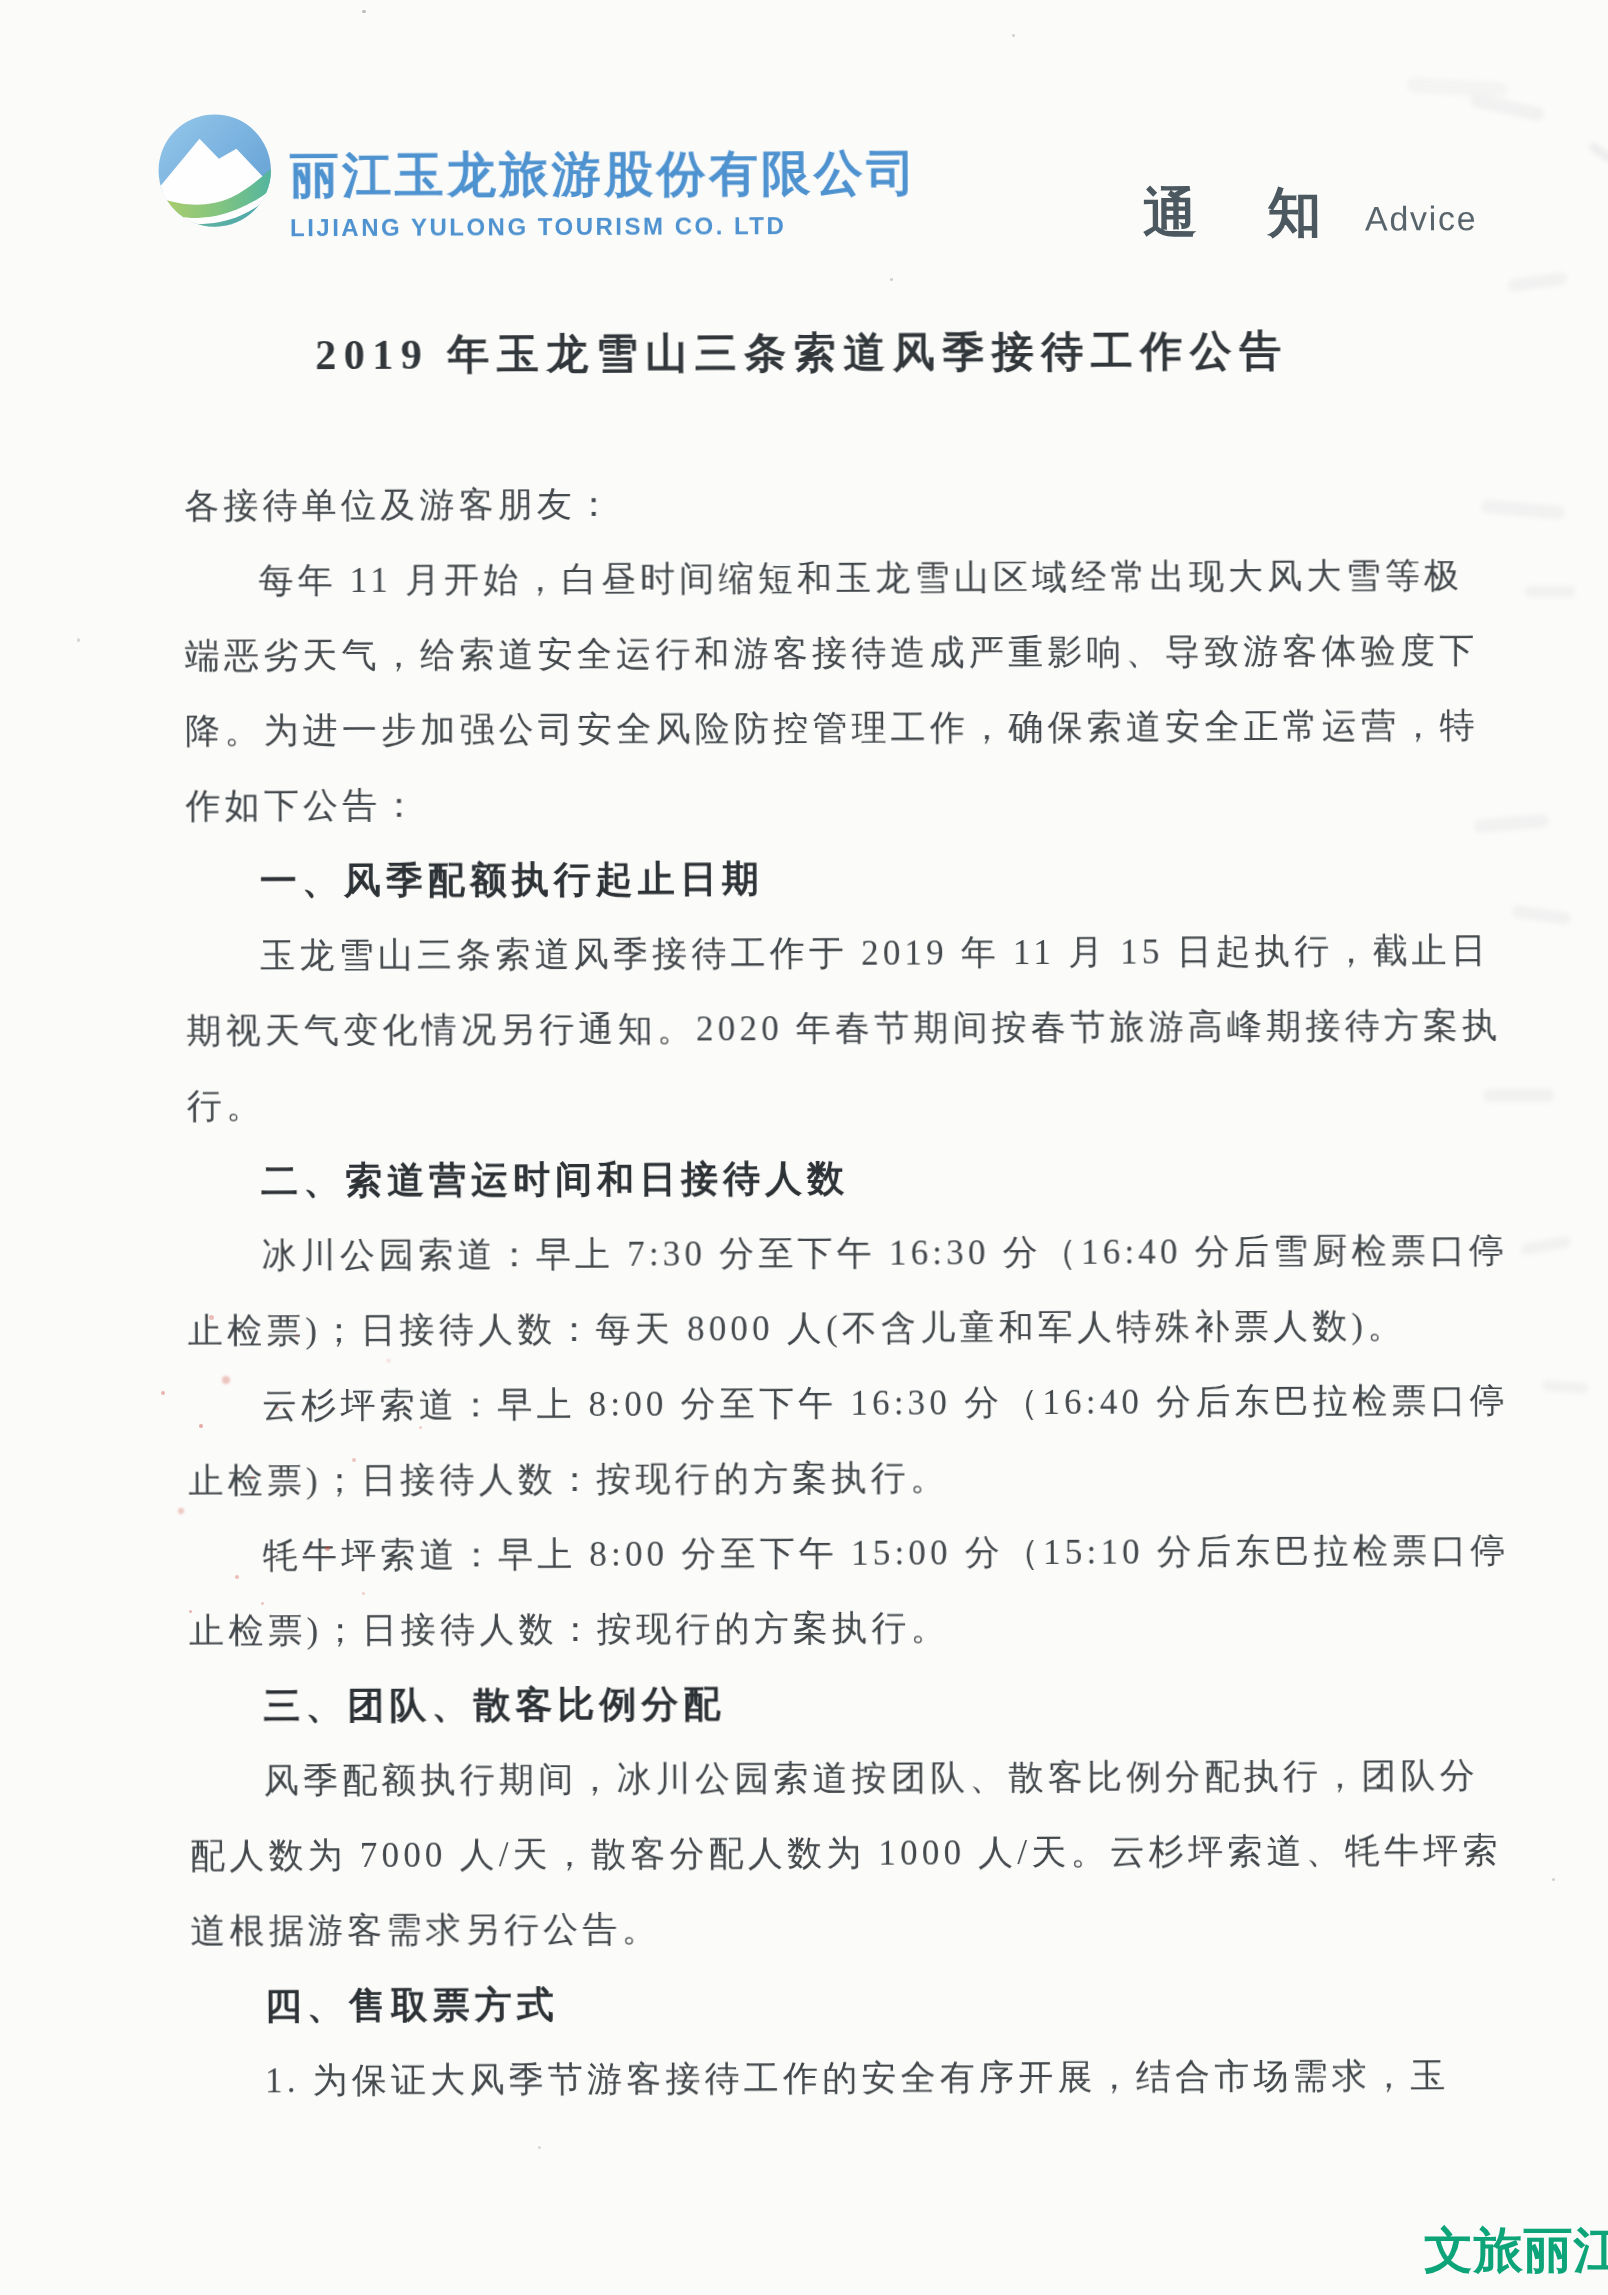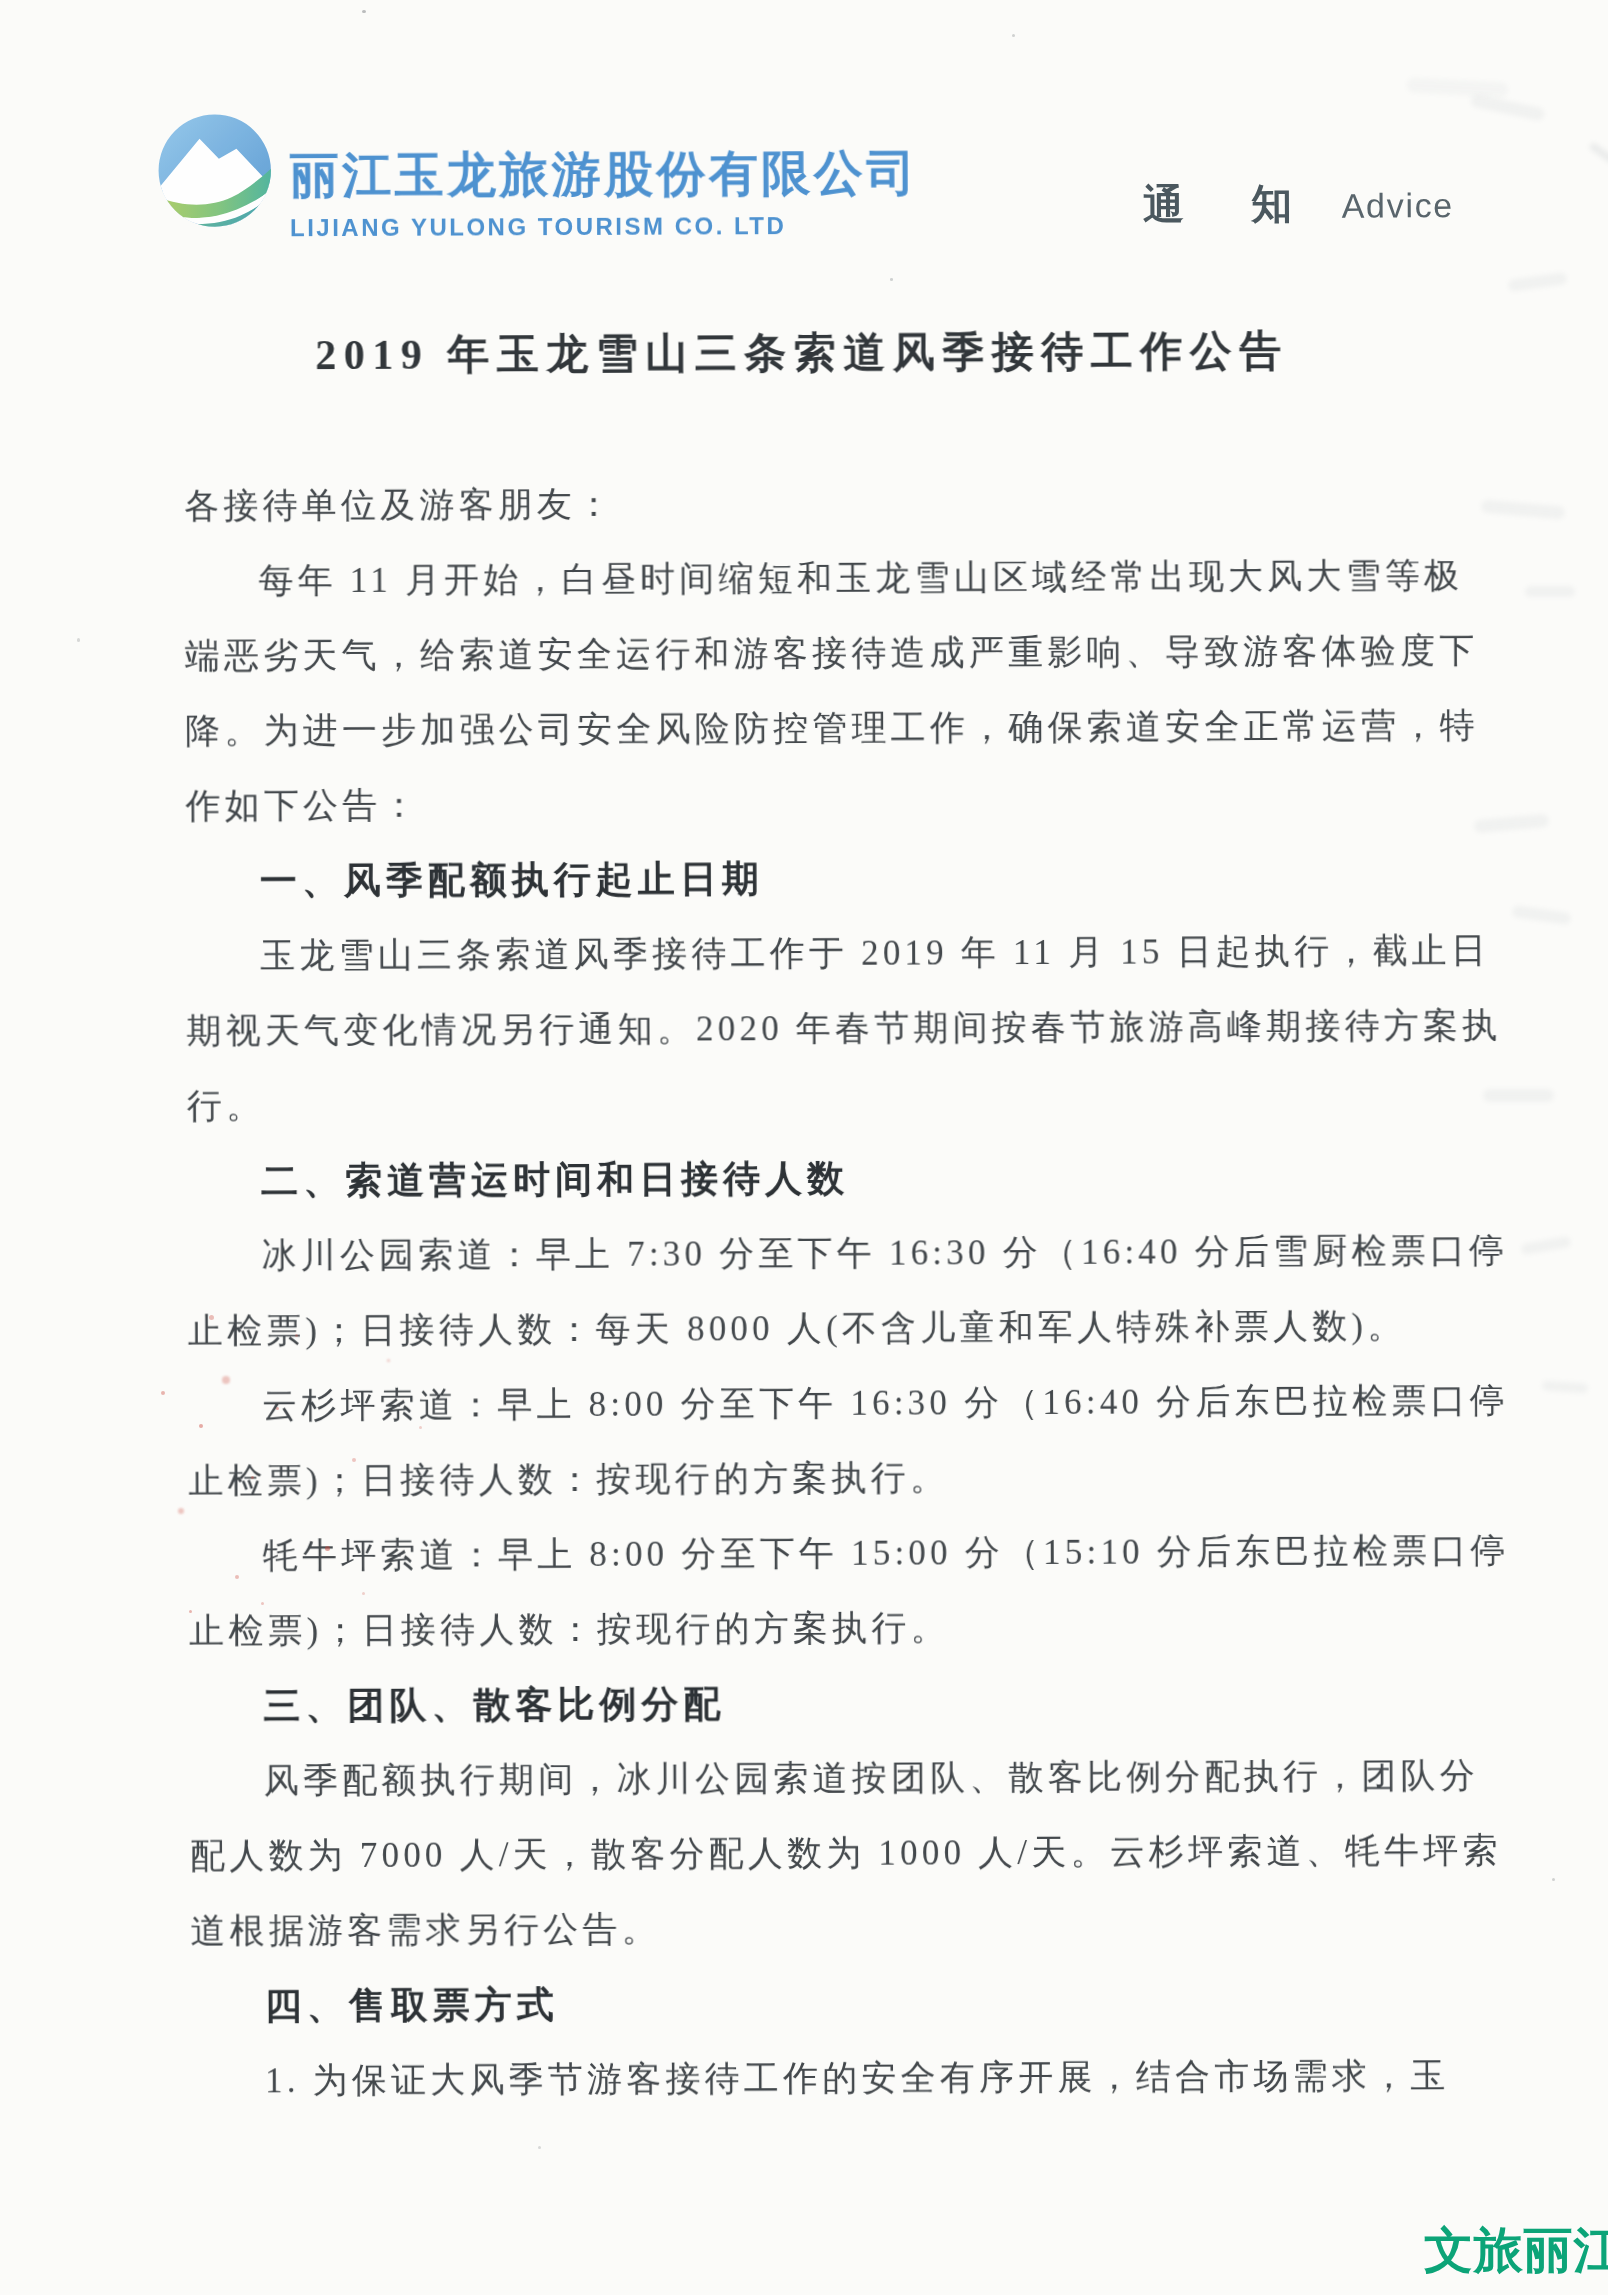--- a/index.html
+++ b/index.html
@@ -20,26 +20,26 @@
     font-size:49px;font-weight:700;color:#4e92d0;letter-spacing:3.4px;
     white-space:nowrap;filter:blur(0.3px);
   }
   .logo-en{
     font-family:"Liberation Sans","DejaVu Sans",sans-serif;
     font-size:24px;font-weight:700;color:#4e92d0;letter-spacing:2.5px;
     margin-top:5px;white-space:nowrap;filter:blur(0.3px);
   }
   .notice-block{position:absolute;left:1146px;top:179px;display:flex;align-items:baseline;}
   .notice-cn{
-    font-size:41px;color:#4b585f;letter-spacing:28.5px;font-weight:600;
+    font-size:54px;color:#4b585f;letter-spacing:28.5px;font-weight:600;
     font-family:"Liberation Serif","DejaVu Serif",serif;white-space:nowrap;
   }
   .notice-en{
     font-family:"Liberation Sans","DejaVu Sans",sans-serif;
-    font-size:34px;color:#59656c;margin-left:21px;letter-spacing:1.7px;font-weight:400;
+    font-size:34px;color:#59656c;margin-left:15px;letter-spacing:1.7px;font-weight:400;
   }
 
   
   .doc-title{
     position:absolute;left:0;top:325px;width:1609px;text-align:center;
     font-size:42px;font-weight:700;color:#32373b;letter-spacing:7.5px;
     white-space:nowrap;filter:blur(0.3px);
   }
 
   

